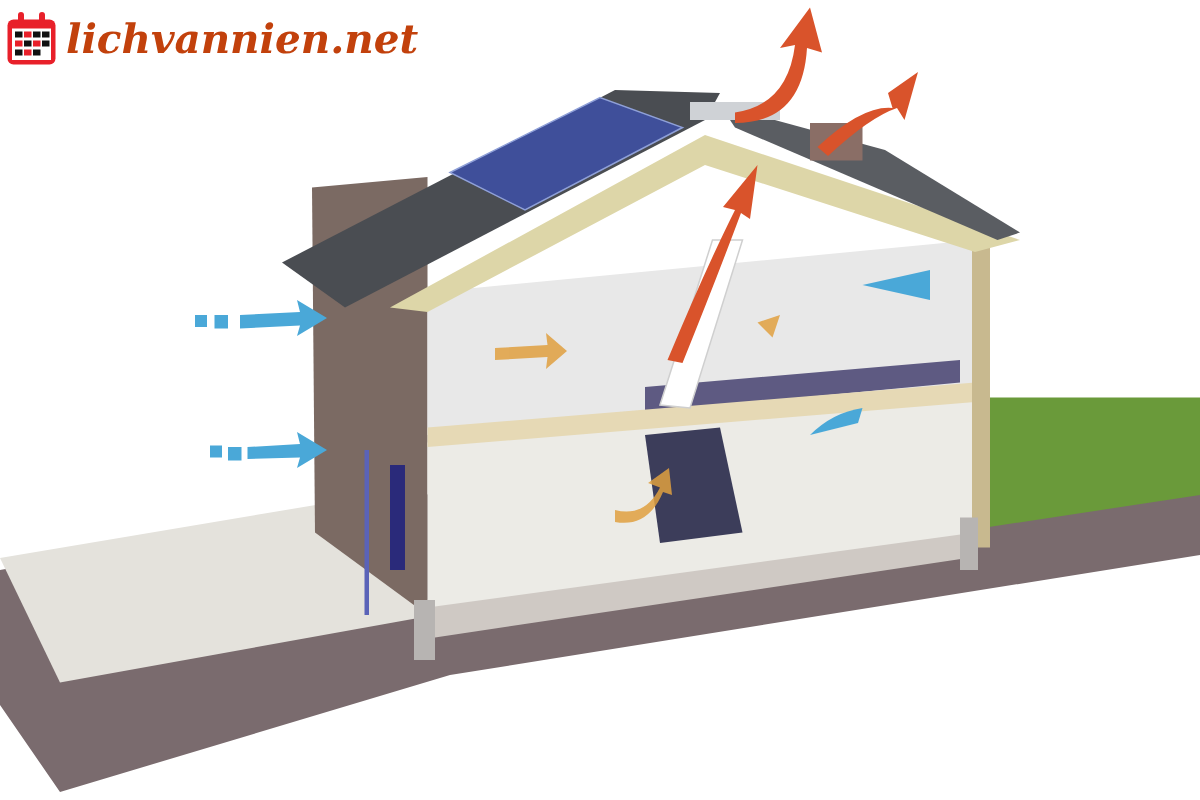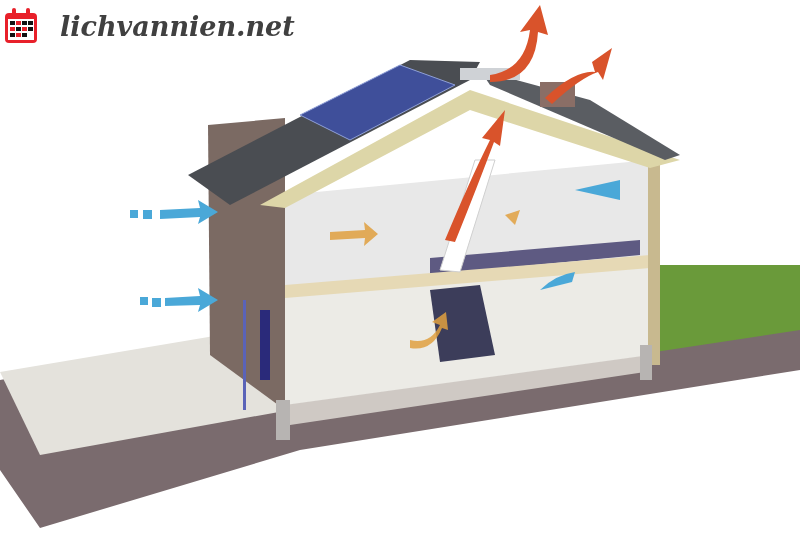--- a/index.html
+++ b/index.html
@@ -1,19 +1,19 @@
 <!DOCTYPE html>
 <html><head>
 <meta charset="utf-8">
 <style>
   html, body { margin:0; padding:0; }
   body { width:800px; height:533px; background:#ffffff; position:relative; overflow:hidden; font-family:"Liberation Sans", sans-serif; }
   .logo { position:absolute; left:4px; top:4px; height:44px; display:flex; align-items:center; }
   .logo-icon { width:36px; height:38px; }
-  .logo-text { font-family:"DejaVu Serif", serif; font-style:italic; font-weight:bold; font-size:27px; color:#404040; margin-left:20px; letter-spacing:0px; }
+  .logo-text { font-family:"DejaVu Serif", serif; font-style:italic; font-weight:bold; font-size:27px; color:#c2410c; margin-left:4px; letter-spacing:0px; }
   .scene { position:absolute; left:0; top:0; width:800px; height:533px; }
 </style>
 </head>
 <body>
 
 <div class="logo">
   <svg class="logo-icon" viewBox="0 0 36 38">
     <rect x="1" y="6" width="32" height="30" rx="4" fill="#e8202a"></rect>
     <rect x="4" y="12" width="26" height="21" fill="#ffffff"></rect>
     <rect x="8" y="1" width="4" height="9" rx="2" fill="#e8202a"></rect>

